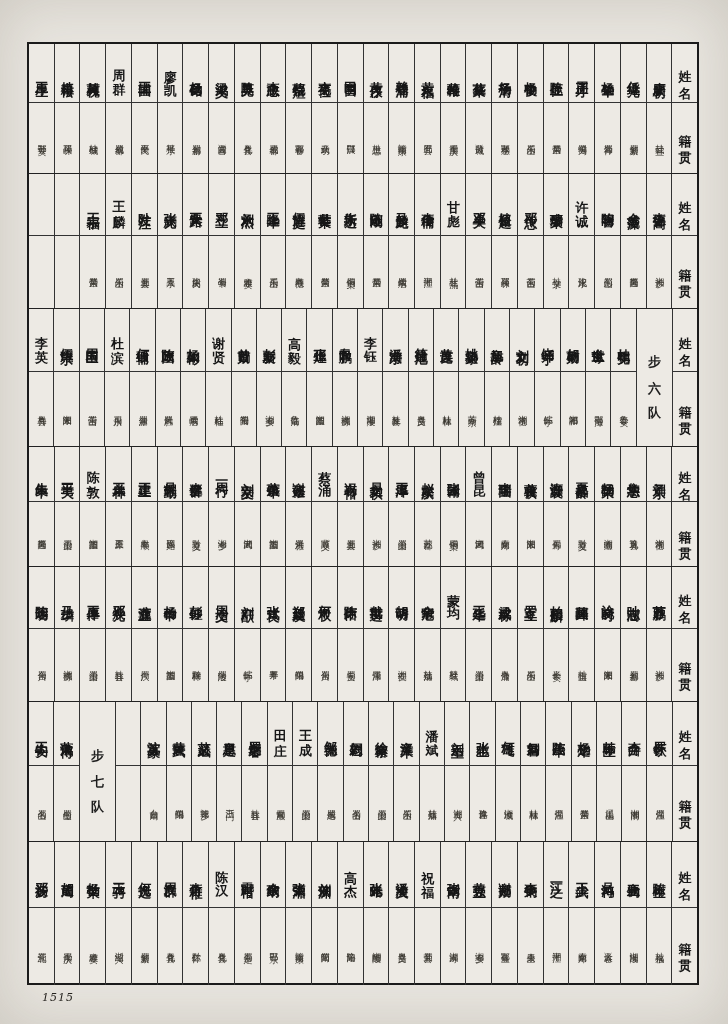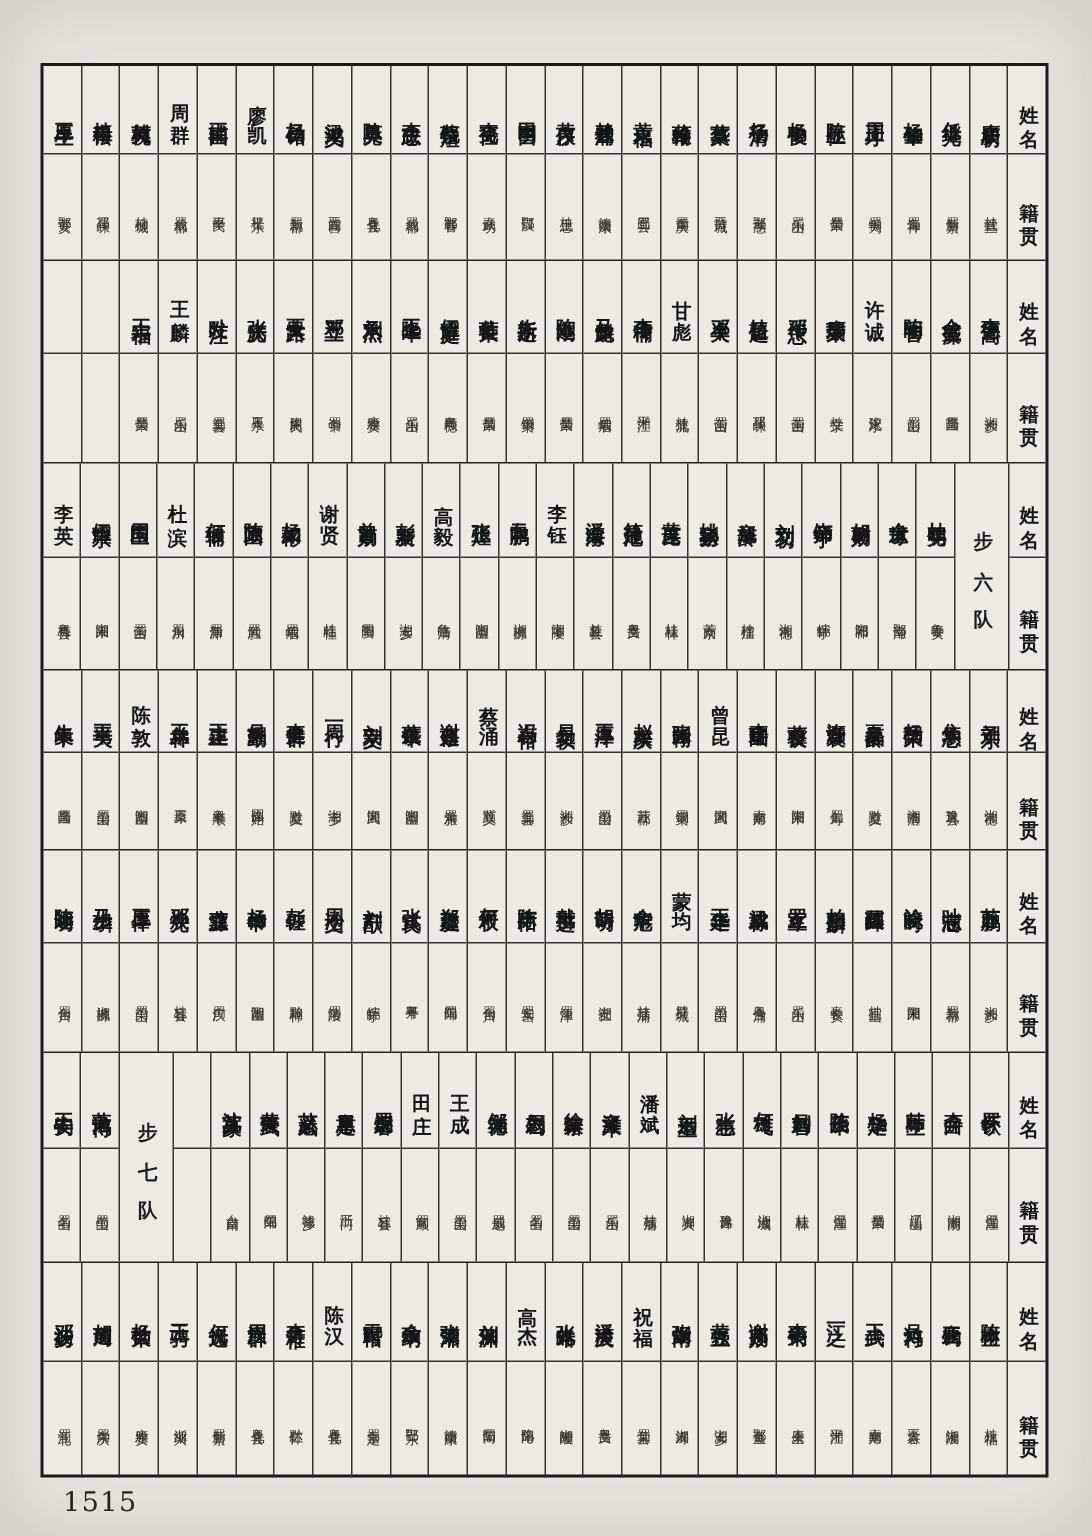--- a/index.html
+++ b/index.html
@@ -23,22 +23,22 @@
   .ncell{flex:0 0 46%;border-bottom:1px solid #333;display:flex;align-items:center;justify-content:center;overflow:hidden;box-sizing:border-box;}
   .ocell{flex:1 1 auto;display:flex;align-items:center;justify-content:center;overflow:hidden;box-sizing:border-box;}
   .vtext{writing-mode:vertical-rl;text-orientation:upright;line-height:1.05;white-space:nowrap;}
   .name{font-size:13px;font-weight:600;color:#161616;letter-spacing:1.5px;}
   .name.sp{letter-spacing:14px;}
   .origin{font-size:9px;font-weight:400;color:#39362f;letter-spacing:1px;}
   .hname,.horig{font-size:13px;font-weight:700;color:#161616;letter-spacing:16px;padding-top:6px;}
   .unit-label{font-size:13px;font-weight:600;color:#1d1d1d;letter-spacing:26px;padding-top:10px;}
   .page-num{
     position:absolute;left:42px;top:991px;
-    font-family:"DejaVu Serif",serif;
-    font-size:18px;color:#24221e;letter-spacing:1px;
+    font-family:"DejaVu Serif",serif;font-style:italic;
+    font-size:11px;color:#24221e;letter-spacing:1px;
   }
 </style>
 </head>
 <body>
 
 <div class="sheet">
   <div class="table-frame" id="bands">
       <div class="band" style="flex: 0 0 130px;">
         <div class="col">
           <div class="ncell">

